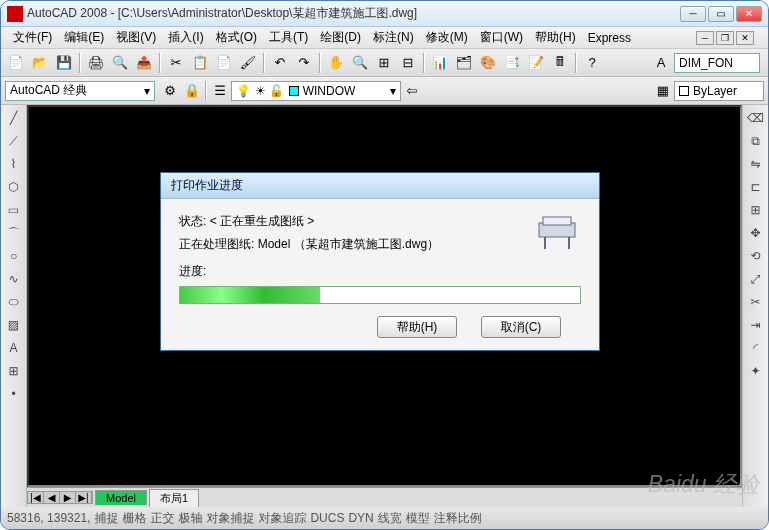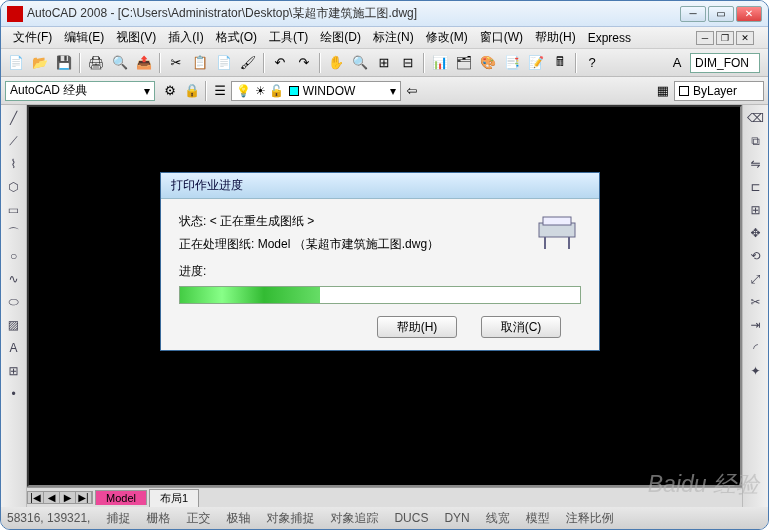--- a/index.html
+++ b/index.html
@@ -23,23 +23,23 @@
 .workspace{flex:1;display:flex;background:#e0e0e0;position:relative;min-height:0}
 .ltool{width:26px;background:linear-gradient(90deg,#f0f0f0,#dcdcdc);border-right:1px solid #bbb;display:flex;flex-direction:column;padding:2px 0;gap:1px}
 .rtool{width:26px;background:linear-gradient(90deg,#dcdcdc,#f0f0f0);border-left:1px solid #bbb;display:flex;flex-direction:column;padding:2px 0;gap:1px}
 .vtbtn{width:22px;height:22px;margin:0 auto;display:flex;align-items:center;justify-content:center;font-size:12px;color:#445}
 .canvas-area{flex:1;display:flex;flex-direction:column}
 .canvas{flex:1;background:#000;border:2px inset #888;position:relative}
 .tabstrip{height:20px;background:#ddd;display:flex;align-items:center;border-top:1px solid #999}
 .tabnav{display:flex;background:#ccc;border:1px solid #999}
 .tabnav span{width:16px;text-align:center;border-right:1px solid #999;font-size:10px;cursor:default}
 .tab{padding:1px 10px;background:#eee;border:1px solid #999;border-bottom:none;margin-left:2px;font-size:11px}
-.tab.active{background:#ec4899}
+.tab.active{background:#22c55e}
 .cmdline{height:36px;background:#fff;border:2px inset #999;margin:2px 6px;padding:4px 8px;display:flex;align-items:flex-start;font-family:"SimSun",monospace}
-.statusbar{height:22px;background:linear-gradient(#e8e8e8,#d0d0d0);display:flex;align-items:center;padding:0 6px;font-size:11px;color:#555;gap:16px;overflow:hidden}
+.statusbar{height:22px;background:linear-gradient(#e8e8e8,#d0d0d0);display:flex;align-items:center;padding:0 6px;font-size:11px;color:#555;gap:4px;overflow:hidden}
 .dialog{position:absolute;left:160px;top:172px;width:440px;background:#f0f0f0;border:1px solid #3a6a9a;box-shadow:3px 3px 12px rgba(0,0,0,.4)}
 .dlg-title{height:26px;background:linear-gradient(#e0f0ff,#b8d8f0);padding:4px 10px;color:#003;font-weight:400;border-bottom:1px solid #9bc}
 .dlg-body{padding:14px 18px 12px;background:#f4f4f4}
 .dlg-row{margin-bottom:6px;display:flex;align-items:center}
 .dlg-icon{float:right;width:48px;height:40px;margin-left:10px}
 .progress{height:18px;border:1px solid #8a8;background:#fff;margin:4px 0 12px;position:relative;overflow:hidden}
 .progress-fill{height:100%;background:linear-gradient(90deg,#4c4,#8f8 30%,#3b3 60%,#6d6);width:35%}
 .dlg-btns{display:flex;justify-content:flex-end;gap:24px;padding-right:20px}
 .dlg-btn{min-width:80px;height:22px;border:1px solid #888;background:linear-gradient(#fff,#e0e0e0);border-radius:3px;padding:0 10px}
 .layer-box{display:flex;align-items:center;gap:4px;border:1px solid #999;background:#fff;padding:1px 4px;height:20px}
@@ -106,21 +106,21 @@
     <div class="tbtn">📊</div>
     <div class="tbtn">🗂</div>
     <div class="tbtn">🎨</div>
     <div class="tbtn">📑</div>
     <div class="tbtn">📝</div>
     <div class="tbtn">🖩</div>
     <div class="tsep"></div>
     <div class="tbtn">?</div>
     <div style="flex:1"></div>
     <div class="tbtn">A</div>
-    <div class="combo" style="width:70px">
+    <div class="combo" style="width:86px">
         <span>DIM_FON</span>
       </div>
   </div>
 
   <div class="toolbar2">
     <div class="combo" style="width:150px">
       <span>AutoCAD 经典</span>
       <span style="margin-left:auto">▾</span>
     </div>
     <div class="tbtn">⚙</div>

